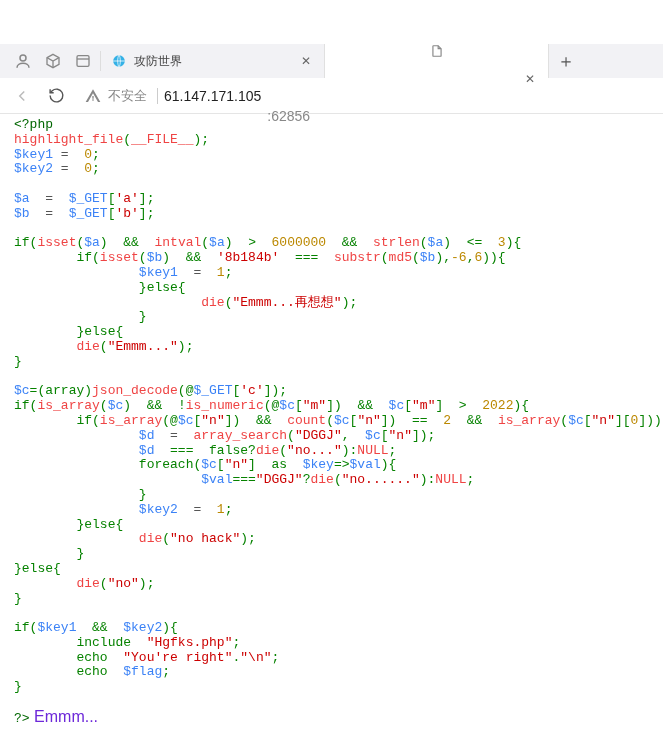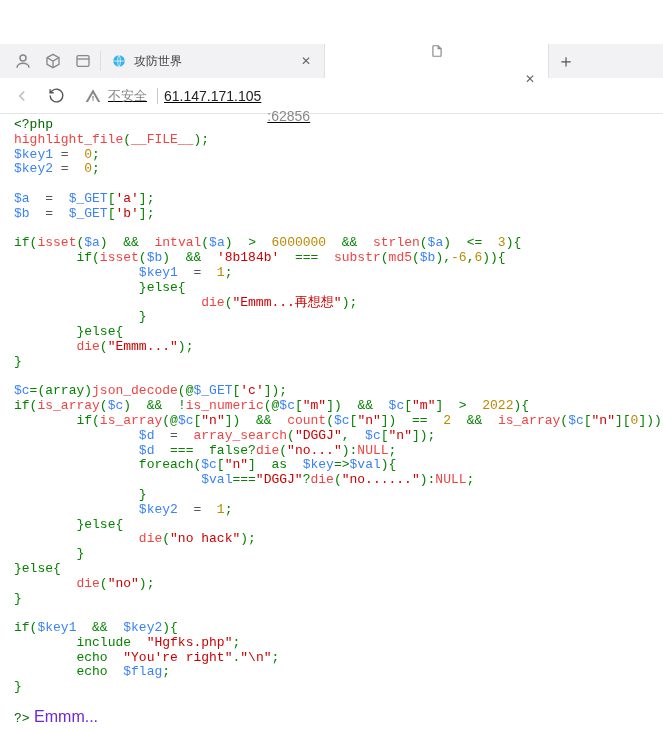--- a/index.html
+++ b/index.html
@@ -81,21 +81,20 @@
     margin-left: 2px;
   }
   .addrbar {
     display: flex;
     align-items: center;
     height: 36px;
     background: #fff;
     border-bottom: 1px solid #e5e5e5;
     padding: 0 8px;
     gap: 6px;
-    text-decoration: underline;
   }
   .addrbar .navbtn {
     width: 28px;
     height: 28px;
     display: flex;
     align-items: center;
     justify-content: center;
     color: #aaa;
     border-radius: 4px;
   }

